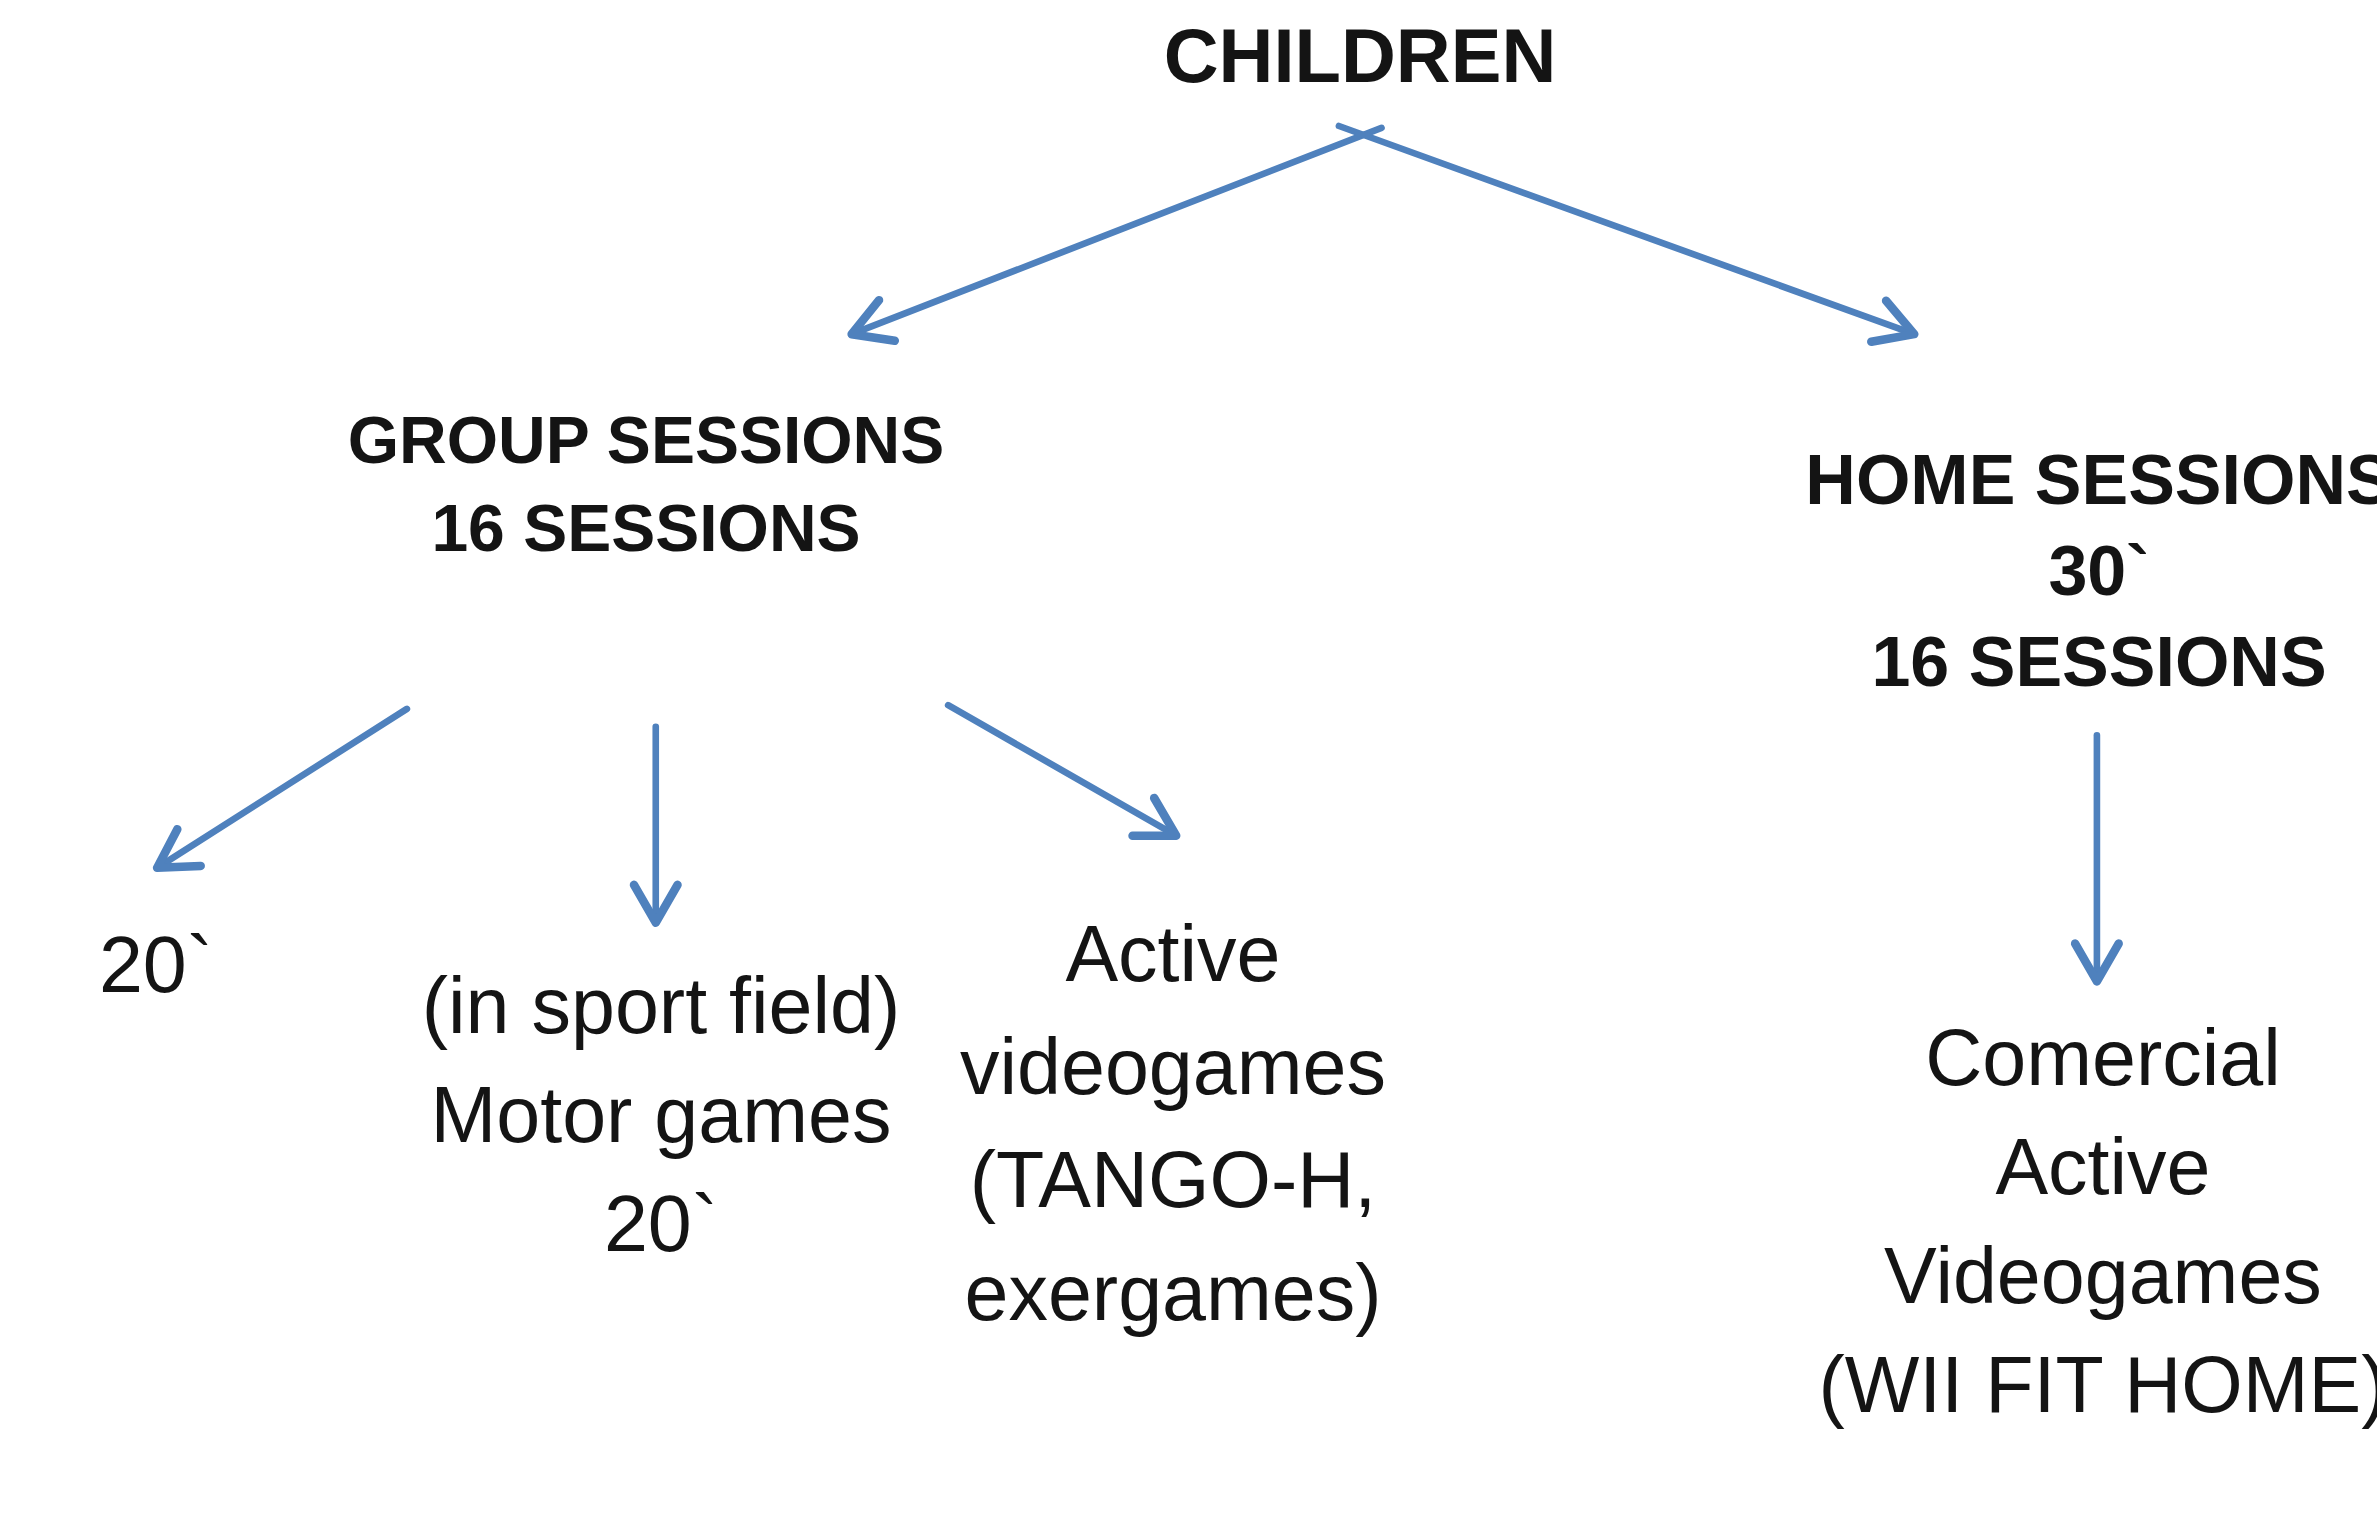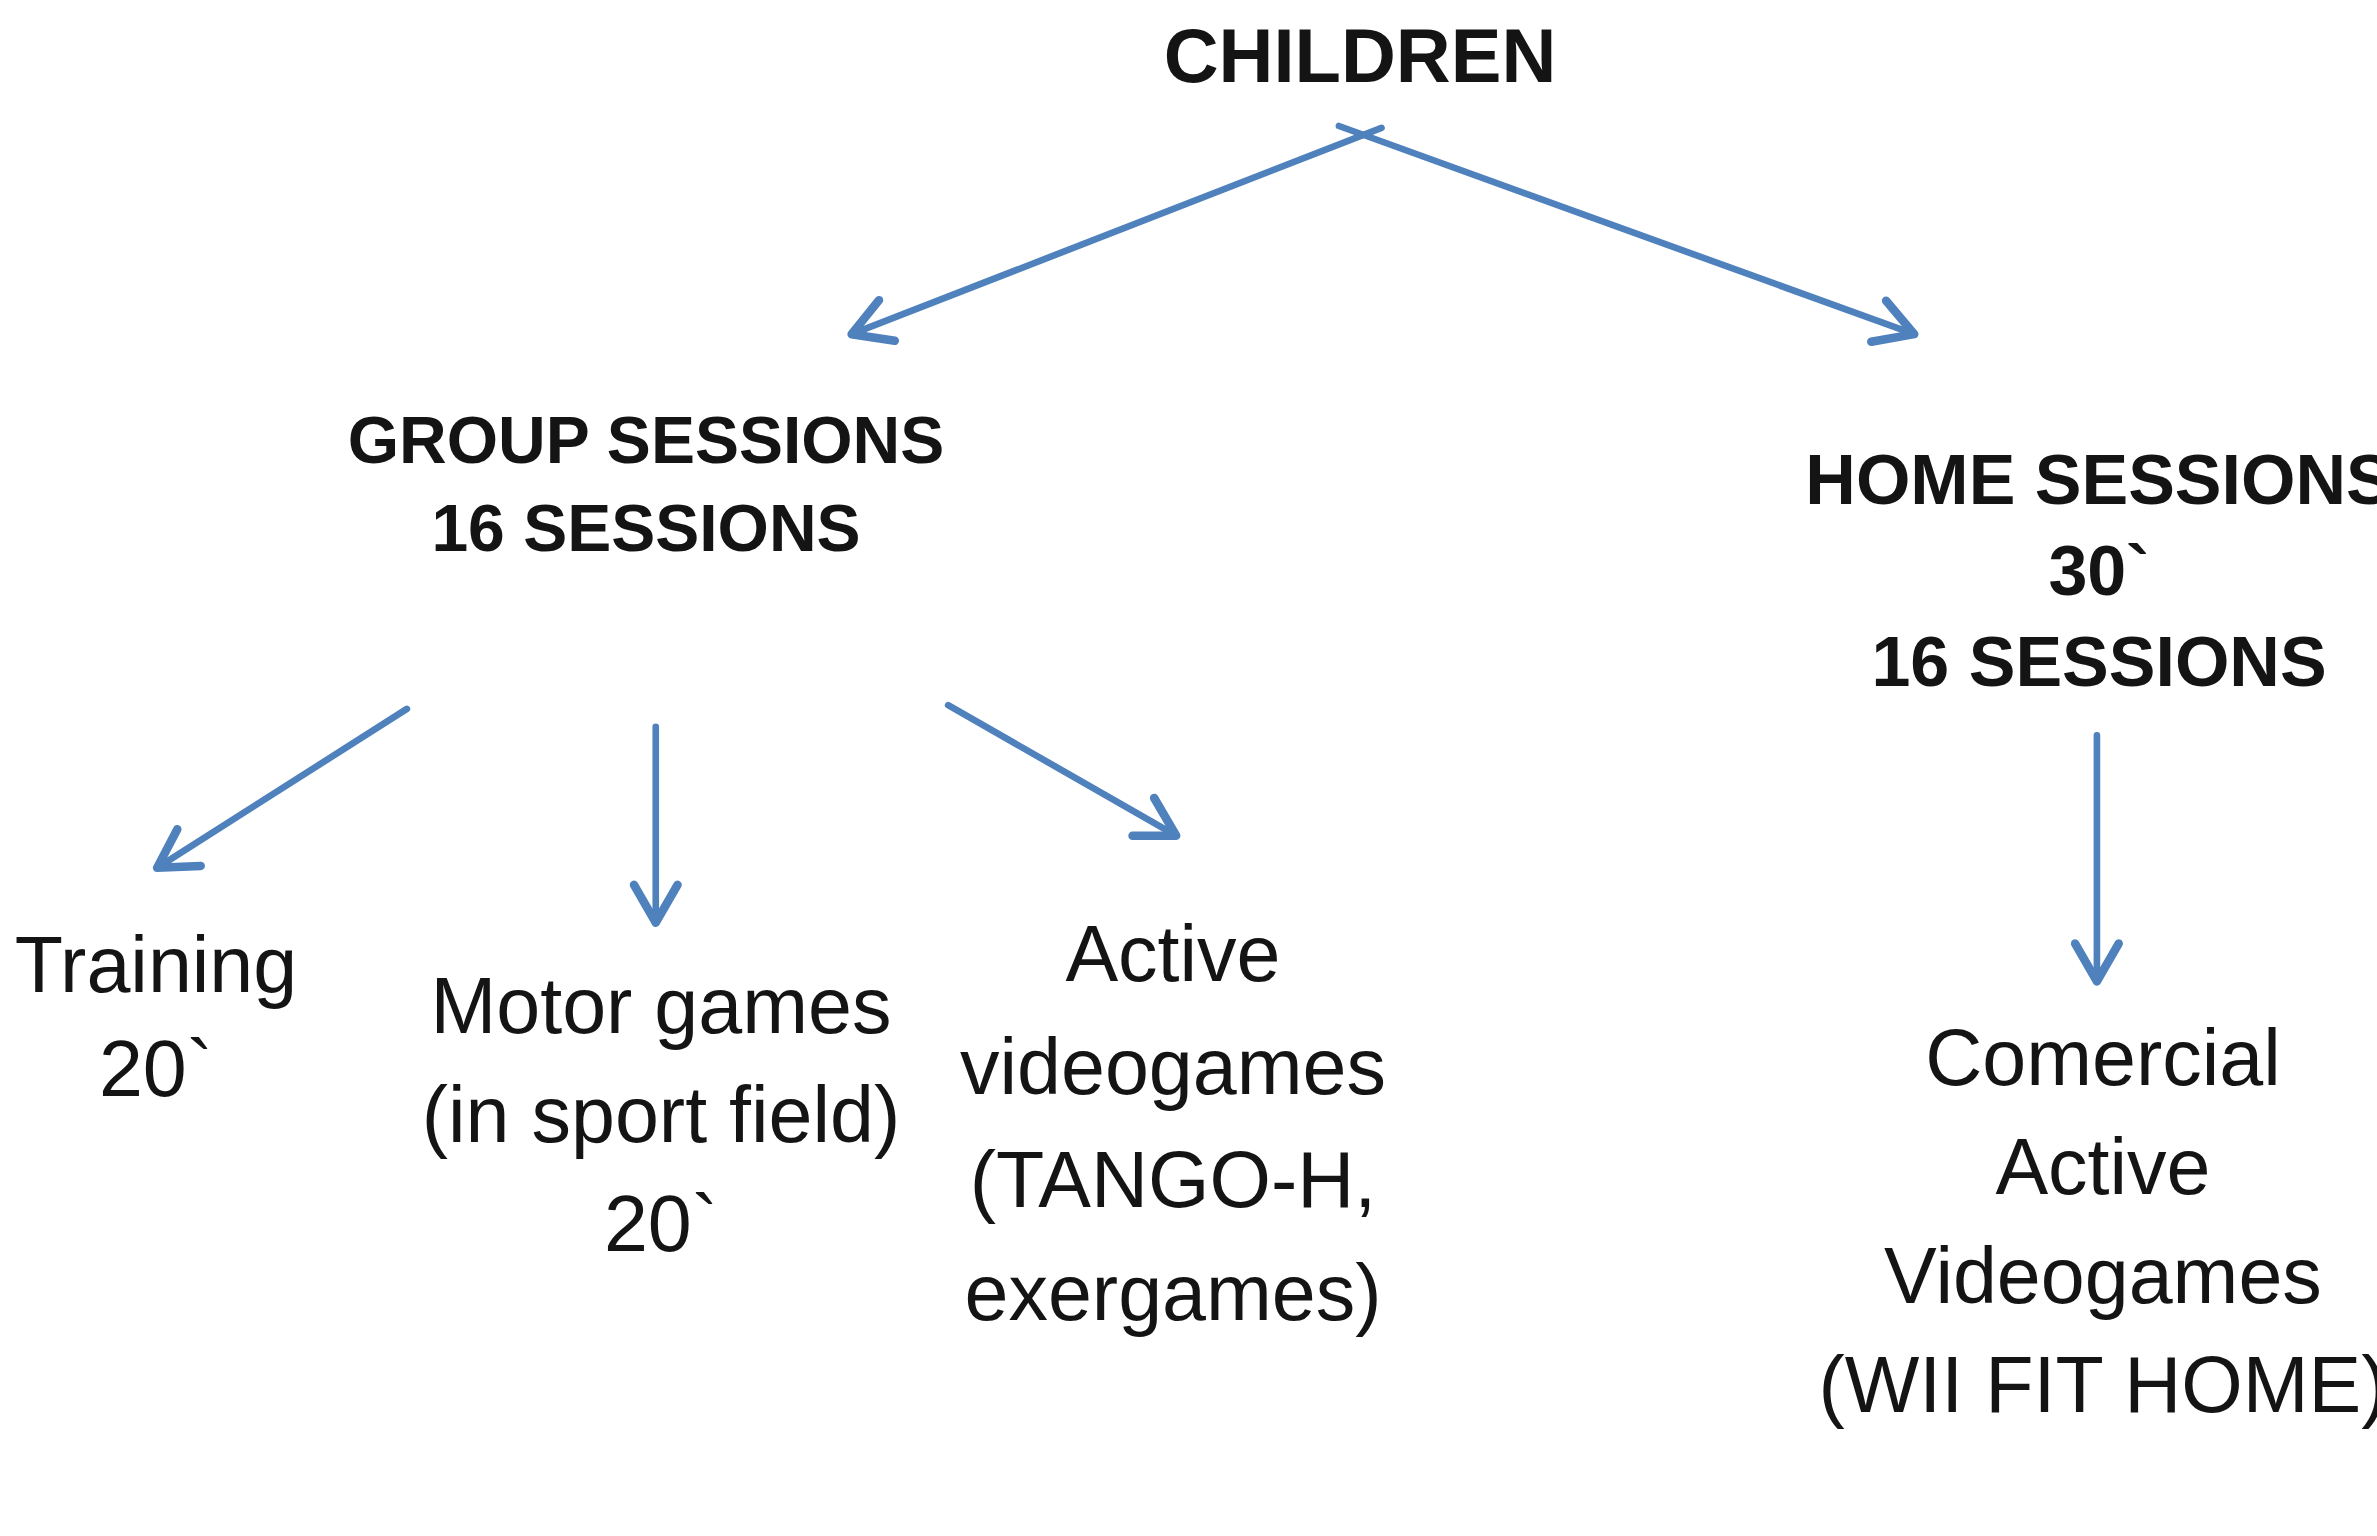--- a/index.html
+++ b/index.html
@@ -122,27 +122,26 @@
     <span class="line">16 SESSIONS</span>
   </div>
 
   <div class="node node-home">
     <span class="line">HOME SESSIONS</span>
     <span class="line">30`</span>
     <span class="line">16 SESSIONS</span>
   </div>
 
   <div class="node node-training">
-    <span class="line">Training</span>
     <span class="line">20`</span>
   </div>
 
   <div class="node node-motor">
+    <span class="line">(in sport field)</span>
     <span class="line">Motor games</span>
-    <span class="line">(in sport field)</span>
     <span class="line">20`</span>
   </div>
 
   <div class="node node-active-vg">
     <span class="line">Active</span>
     <span class="line">videogames</span>
     <span class="line">(TANGO-H,</span>
     <span class="line">exergames)</span>
   </div>
 

